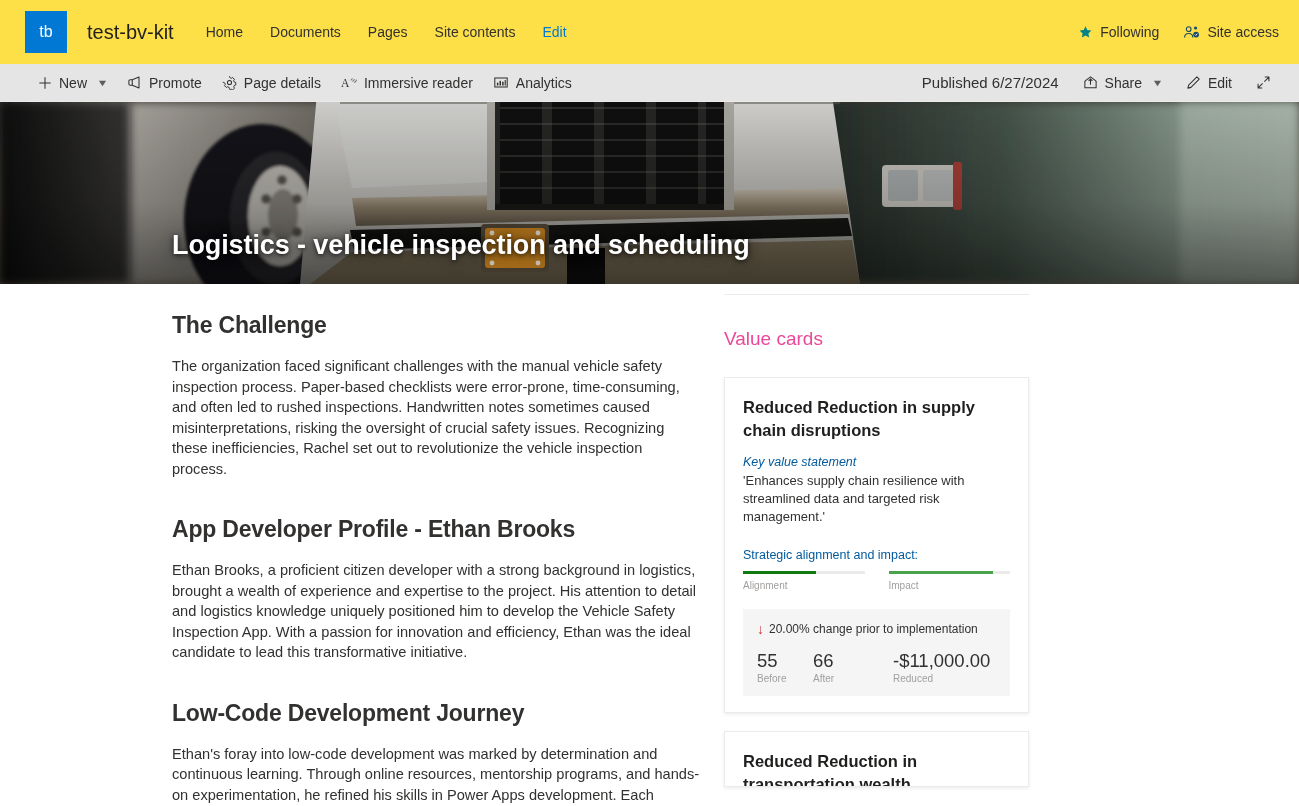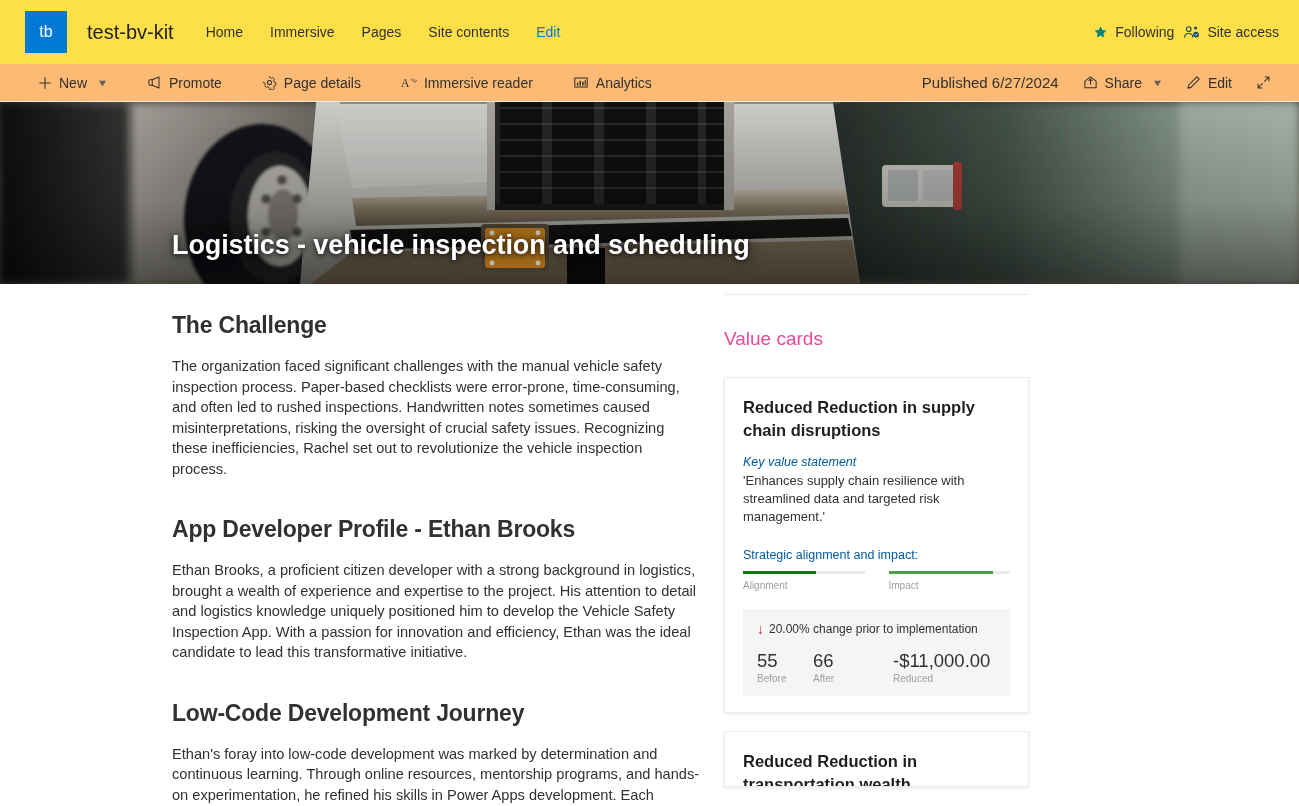--- a/index.html
+++ b/index.html
@@ -48,42 +48,41 @@
     color: #323130;
     text-decoration: none;
     white-space: nowrap;
     padding: 4px 0;
   }
   .site-nav a.edit-link { color: #0078d4; }
   .header-right {
     margin-left: auto;
     display: flex;
     align-items: center;
-    gap: 9px;
+    gap: 24px;
   }
   .header-action {
     display: flex;
     align-items: center;
     gap: 7px;
     font-size: 14px;
     color: #323130;
     white-space: nowrap;
     cursor: pointer;
   }
   .hi { display: inline-flex; align-items: center; justify-content: center; }
 
   
   .command-bar {
     height: 38px;
     display: flex;
     align-items: center;
     padding: 0 18px 0 28px;
     border-bottom: 1px solid #edebe9;
-    background: #fdba74;
-    gap: 20px;
+    background: #e5e5e5;
   }
   .cmd {
     display: flex;
     align-items: center;
     gap: 7px;
     font-size: 14px;
     color: #323130;
     padding: 5px 10px;
     cursor: pointer;
     white-space: nowrap;
@@ -251,21 +250,21 @@
 <body>
 
 <div class="site-header">
   <div class="site-logo">
     <span>tb</span>
   </div>
   <div class="site-title">test-bv-kit</div>
 
   <nav class="site-nav">
     <a href="#">Home</a>
-    <a href="#">Immersive</a>
+    <a href="#">Documents</a>
     <a href="#">Pages</a>
     <a href="#">Site contents</a>
     <a href="#" class="edit-link">Edit</a>
   </nav>
 
   <div class="header-right">
     <div class="header-action">
       <span class="hi">
         <svg width="15" height="15" viewBox="0 0 16 16">
             <path d="M8 1.3l1.9 4 4.4.6-3.2 3.1.8 4.4L8 11.3l-3.9 2.1.8-4.4L1.7 5.9l4.4-.6z" fill="#038387"></path>

